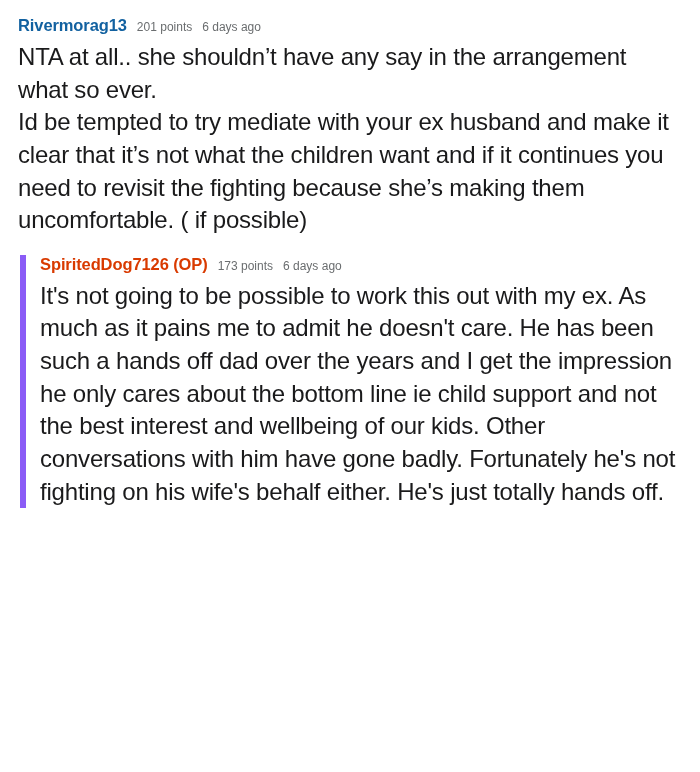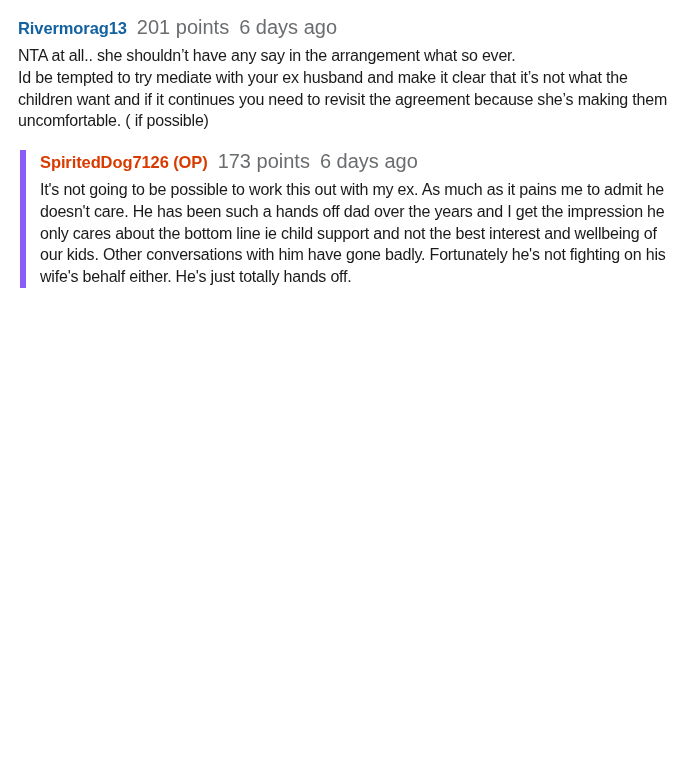--- a/index.html
+++ b/index.html
@@ -38,25 +38,25 @@
   .author {
     font-size: 16.5px;
     font-weight: bold;
     color: #1261a0;
     letter-spacing: -0.1px;
   }
   .author.op {
     color: #d93a00;
   }
   .points, .age {
-    font-size: 20px;
+    font-size: 12px;
     color: #6a6d6f;
   }
   .body {
-    font-size: 16px;
+    font-size: 24px;
     line-height: 1.36;
     color: #1a1a1b;
     letter-spacing: -0.2px;
   }
   .body p {
     margin: 0;
   }
 </style>
 </head>
 <body>
@@ -64,21 +64,21 @@
 <div class="thread">
 
   <div class="comment">
     <div class="meta">
       <span class="author">Rivermorag13</span>
       <span class="points">201 points</span>
       <span class="age">6 days ago</span>
     </div>
     <div class="body">
       <p>NTA at all.. she shouldn’t have any say in the arrangement what so ever.</p>
-      <p>Id be tempted to try mediate with your ex husband and make it clear that it’s not what the children want and if it continues you need to revisit the agreement because she’s making them uncomfortable. ( if possible)</p>
+      <p>Id be tempted to try mediate with your ex husband and make it clear that it’s not what the children want and if it continues you need to revisit the fighting because she’s making them uncomfortable. ( if possible)</p>
     </div>
   </div>
 
   <div class="comment nested">
     <div class="meta">
       <span class="author op">SpiritedDog7126 (OP)</span>
       <span class="points">173 points</span>
       <span class="age">6 days ago</span>
     </div>
     <div class="body">

